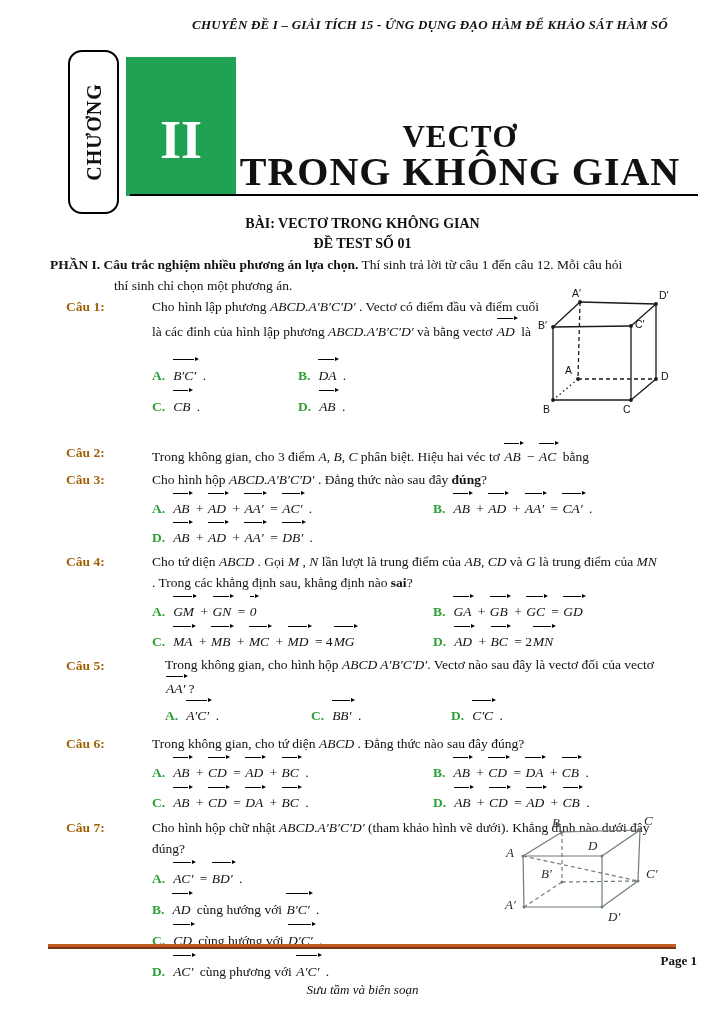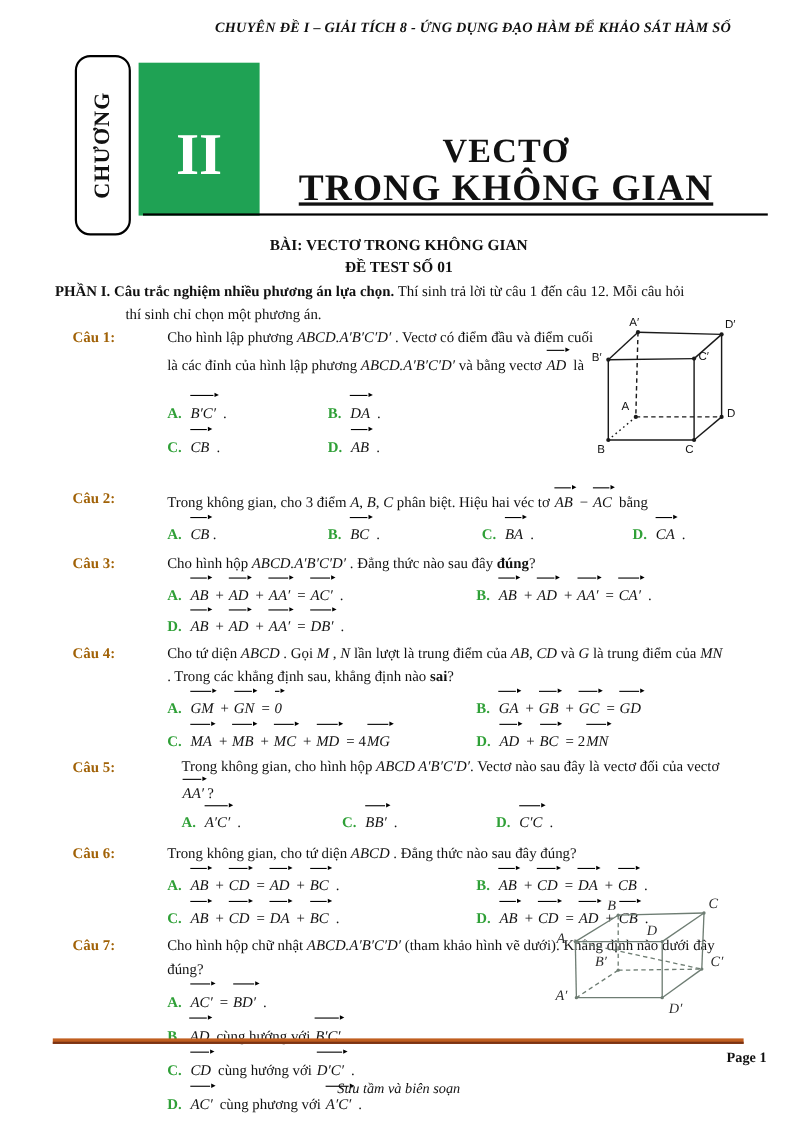--- a/index.html
+++ b/index.html
@@ -12,21 +12,21 @@
   
   .chapter-box{position:absolute;left:68px;top:50px;width:47px;height:160px;
                border:2px solid #000;border-radius:14px;}
   .chapter-rot{position:absolute;left:50%;top:50%;transform:translate(-50%,-50%) rotate(-90deg);
                font-weight:bold;font-size:20px;letter-spacing:1px;}
   .chapter-num{position:absolute;left:126px;top:57px;width:110px;height:139px;background:#1FA254;
                display:flex;align-items:center;justify-content:center;}
   .chapter-num span{color:#fff;font-weight:bold;font-size:54px;line-height:1;padding-top:26px;}
   .banner-title{position:absolute;left:230px;top:82px;width:460px;text-align:center;font-weight:bold;}
   .bt1{font-size:31px;line-height:30px;letter-spacing:1px;margin-top:40px;}
-  .bt2{font-size:34px;line-height:40px;letter-spacing:1px;text-decoration:underline;}
+  .bt2{font-size:40px;line-height:40px;letter-spacing:1px;}
   .banner-rule{position:absolute;left:130px;top:194px;width:568px;height:0;border-top:2.5px solid #000;}
   
   .content{position:absolute;left:0;top:214px;width:725px;}
   .lesson-title{text-align:center;font-weight:bold;font-size:14px;line-height:20px;}
   .lesson-sub{text-align:center;font-weight:bold;font-size:14px;line-height:20px;}
   .part{padding-left:50px;font-size:13.5px;line-height:21px;}
   .part2{padding-left:114px;font-size:13.5px;line-height:21px;}
   
   .q{display:flex;font-size:13.5px;line-height:21px;}
   .q .num{flex:none;width:114px;padding-left:28px;box-sizing:border-box;
@@ -63,21 +63,21 @@
                border-bottom:2px solid #7A3314;}
   .footer-page{position:absolute;right:28px;top:953px;font-weight:bold;font-size:13px;}
   .footer-note{position:absolute;left:0;top:982px;width:725px;text-align:center;
                font-weight:normal;font-style:italic;font-size:13px;}
 </style>
 </head>
 <body>
 
 <div class="page">
 
-  <div class="doc-header ln">CHUYÊN ĐỀ I – GIẢI TÍCH 8 - ỨNG DỤNG ĐẠO HÀM ĐỂ KHẢO SÁT HÀM SỐ</div>
+  <div class="doc-header ln">CHUYÊN ĐỀ I – GIẢI TÍCH 15 - ỨNG DỤNG ĐẠO HÀM ĐỂ KHẢO SÁT HÀM SỐ</div>
 
   <div class="chapter-box">
     <span class="chapter-rot">CHƯƠNG</span>
   </div>
   <div class="chapter-num">
     <span>II</span>
   </div>
   <div class="banner-title">
     <div class="bt1 ln">VECTƠ</div>
     <div class="bt2 ln">TRONG KHÔNG GIAN</div>
@@ -101,26 +101,20 @@
           <div class="opt"><b class="k">C.</b><span><span class="vec">CB</span> .</span></div>
           <div class="opt"><b class="k">D.</b><span><span class="vec">AB</span> .</span></div>
         </div>
       </div>
     </div>
 
     <div class="q q2">
       <div class="num">Câu 2:</div>
       <div class="body">
         <div class="ln">Trong không gian, cho 3 điểm <i class="m">A</i>, <i class="m">B</i>, <i class="m">C</i> phân biệt. Hiệu hai véc tơ <span class="vec">AB</span> − <span class="vec">AC</span> bằng</div>
-        <div class="opts g4">
-          <div class="opt"><b class="k">A.</b><span><span class="vec">CB</span>.</span></div>
-          <div class="opt"><b class="k">B.</b><span><span class="vec">BC</span> .</span></div>
-          <div class="opt"><b class="k">C.</b><span><span class="vec">BA</span> .</span></div>
-          <div class="opt"><b class="k">D.</b><span><span class="vec">CA</span> .</span></div>
-        </div>
       </div>
     </div>
 
     <div class="q q3">
       <div class="num">Câu 3:</div>
       <div class="body">
         <div class="ln">Cho hình hộp <i class="m">ABCD.A′B′C′D′</i> . Đẳng thức nào sau đây <b>đúng</b>?</div>
         <div class="opts g2w">
           <div class="opt"><b class="k">A.</b><span><span class="vec">AB</span> + <span class="vec">AD</span> + <span class="vec">AA′</span> = <span class="vec">AC′</span> .</span></div>
           <div class="opt"><b class="k">B.</b><span><span class="vec">AB</span> + <span class="vec">AD</span> + <span class="vec">AA′</span> = <span class="vec">CA′</span> .</span></div>

